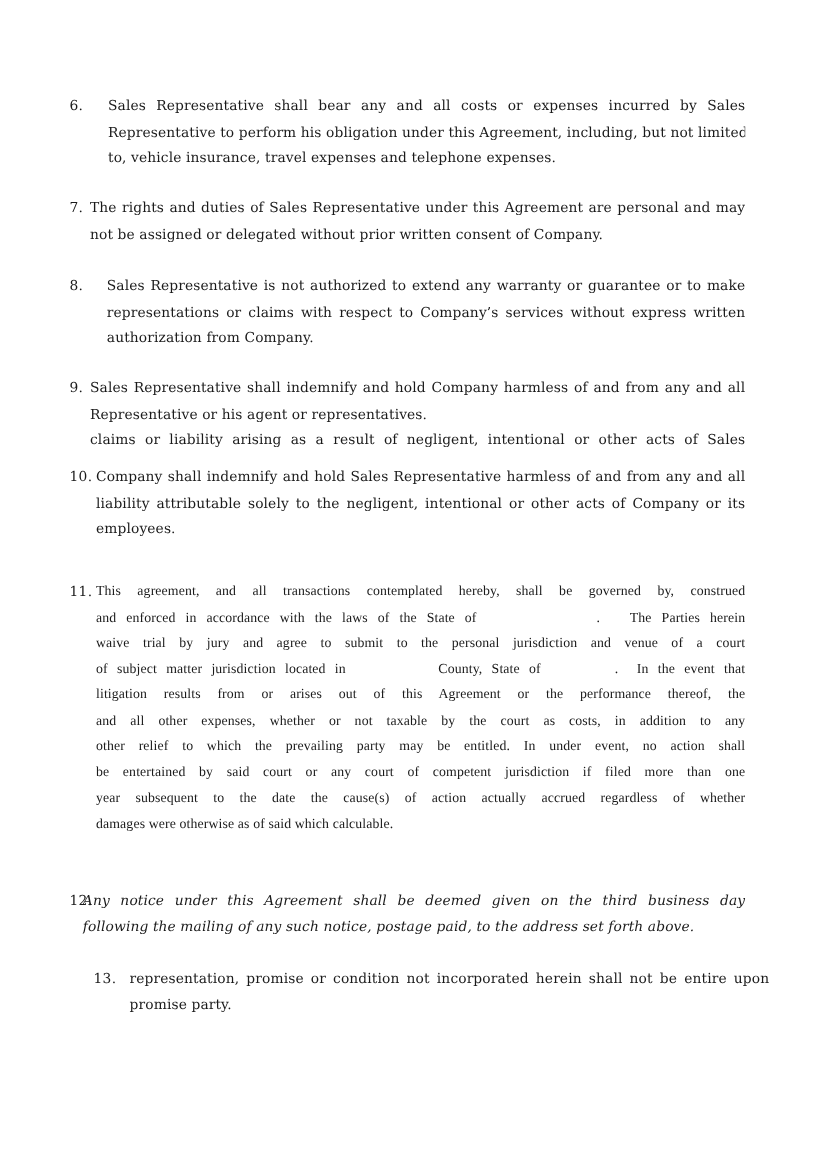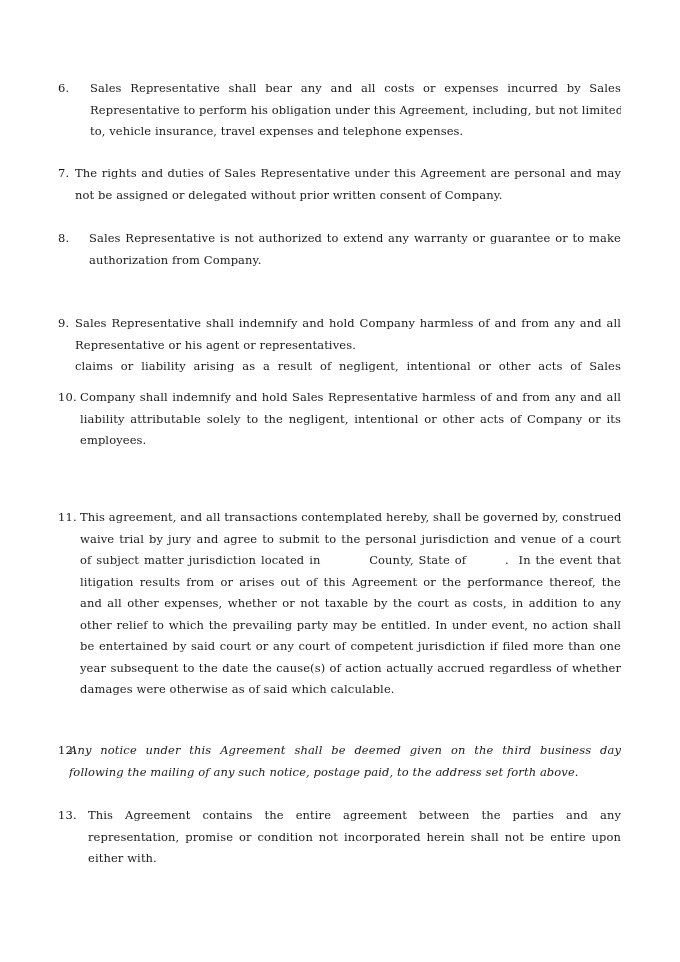--- a/index.html
+++ b/index.html
@@ -68,20 +68,21 @@
     <div style="margin-left:17px;">
       <span class="line">The rights and duties of Sales Representative under this Agreement are personal and may</span>
       <span class="line last">not be assigned or delegated without prior written consent of Company.</span>
     </div>
   </div>
 
   <div class="clause" style="top:228px;">
     <span class="num">8.</span>
     <div style="margin-left:31px;">
       <span class="line">Sales Representative is not authorized to extend any warranty or guarantee or to make</span>
+      <span class="line">representations or claims with respect to Company’s services without express written</span>
       <span class="line last">authorization from Company.</span>
     </div>
   </div>
 
   <div class="clause" style="top:313px;">
     <span class="num">9.</span>
     <div style="margin-left:17px;">
       <span class="line">Sales Representative shall indemnify and hold Company harmless of and from any and all</span>
       <span class="line last">Representative or his agent or representatives.</span>
       <span class="line">claims or liability arising as a result of negligent, intentional or other acts of Sales</span>
@@ -90,45 +91,45 @@
 
   <div class="clause" style="top:387px;">
     <span class="num">10.</span>
     <div style="margin-left:22px;">
       <span class="line">Company shall indemnify and hold Sales Representative harmless of and from any and all</span>
       <span class="line">liability attributable solely to the negligent, intentional or other acts of Company or its</span>
       <span class="line last">employees.</span>
     </div>
   </div>
 
-  <div class="clause" style="top:507px;">
+  <div class="clause" style="top:483px;">
     <span class="num">11.</span>
-    <div style="margin-left:22px;">
+    <div style="margin-left:22px;font-family:Liberation Serif, serif;">
       <span class="line">This agreement, and all transactions contemplated hereby, shall be governed by, construed</span>
+      <span class="line" style="white-space: pre;">and enforced in accordance with the laws of the State of            .   The Parties herein</span>
       <span class="line">waive trial by jury and agree to submit to the personal jurisdiction and venue of a court</span>
       <span class="line" style="white-space: pre;">of subject matter jurisdiction located in          County, State of        .  In the event that</span>
       <span class="line">litigation results from or arises out of this Agreement or the performance thereof, the</span>
       <span class="line">and all other expenses, whether or not taxable by the court as costs, in addition to any</span>
       <span class="line">other relief to which the prevailing party may be entitled.  In under event, no action shall</span>
       <span class="line">be entertained by said court or any court of competent jurisdiction if filed more than one</span>
       <span class="line">year subsequent to the date the cause(s) of action actually accrued regardless of whether</span>
       <span class="line last">damages were otherwise as of said which calculable.</span>
     </div>
   </div>
 
   <div class="clause" style="top:740px;">
     <span class="num">12.</span>
     <div style="margin-left:11px;font-style:italic;">
       <span class="line">Any notice under this Agreement shall be deemed given on the third business day</span>
       <span class="line last">following the mailing of any such notice, postage paid, to the address set forth above.</span>
     </div>
   </div>
 
-  <div class="clause" style="top:805px;">
+  <div class="clause" style="top:805px;margin-left:20px;">
     <span class="num">13.</span>
     <div style="margin-left:30px;">
-      <span class="line">This Agreement contains the entire agreement between the parties and any</span>
       <span class="line">representation, promise or condition not incorporated herein shall not be entire upon</span>
-      <span class="line last">either with.</span>
+      <span class="line last">promise party.</span>
     </div>
   </div>
 
 </div>
 
 </body></html>

